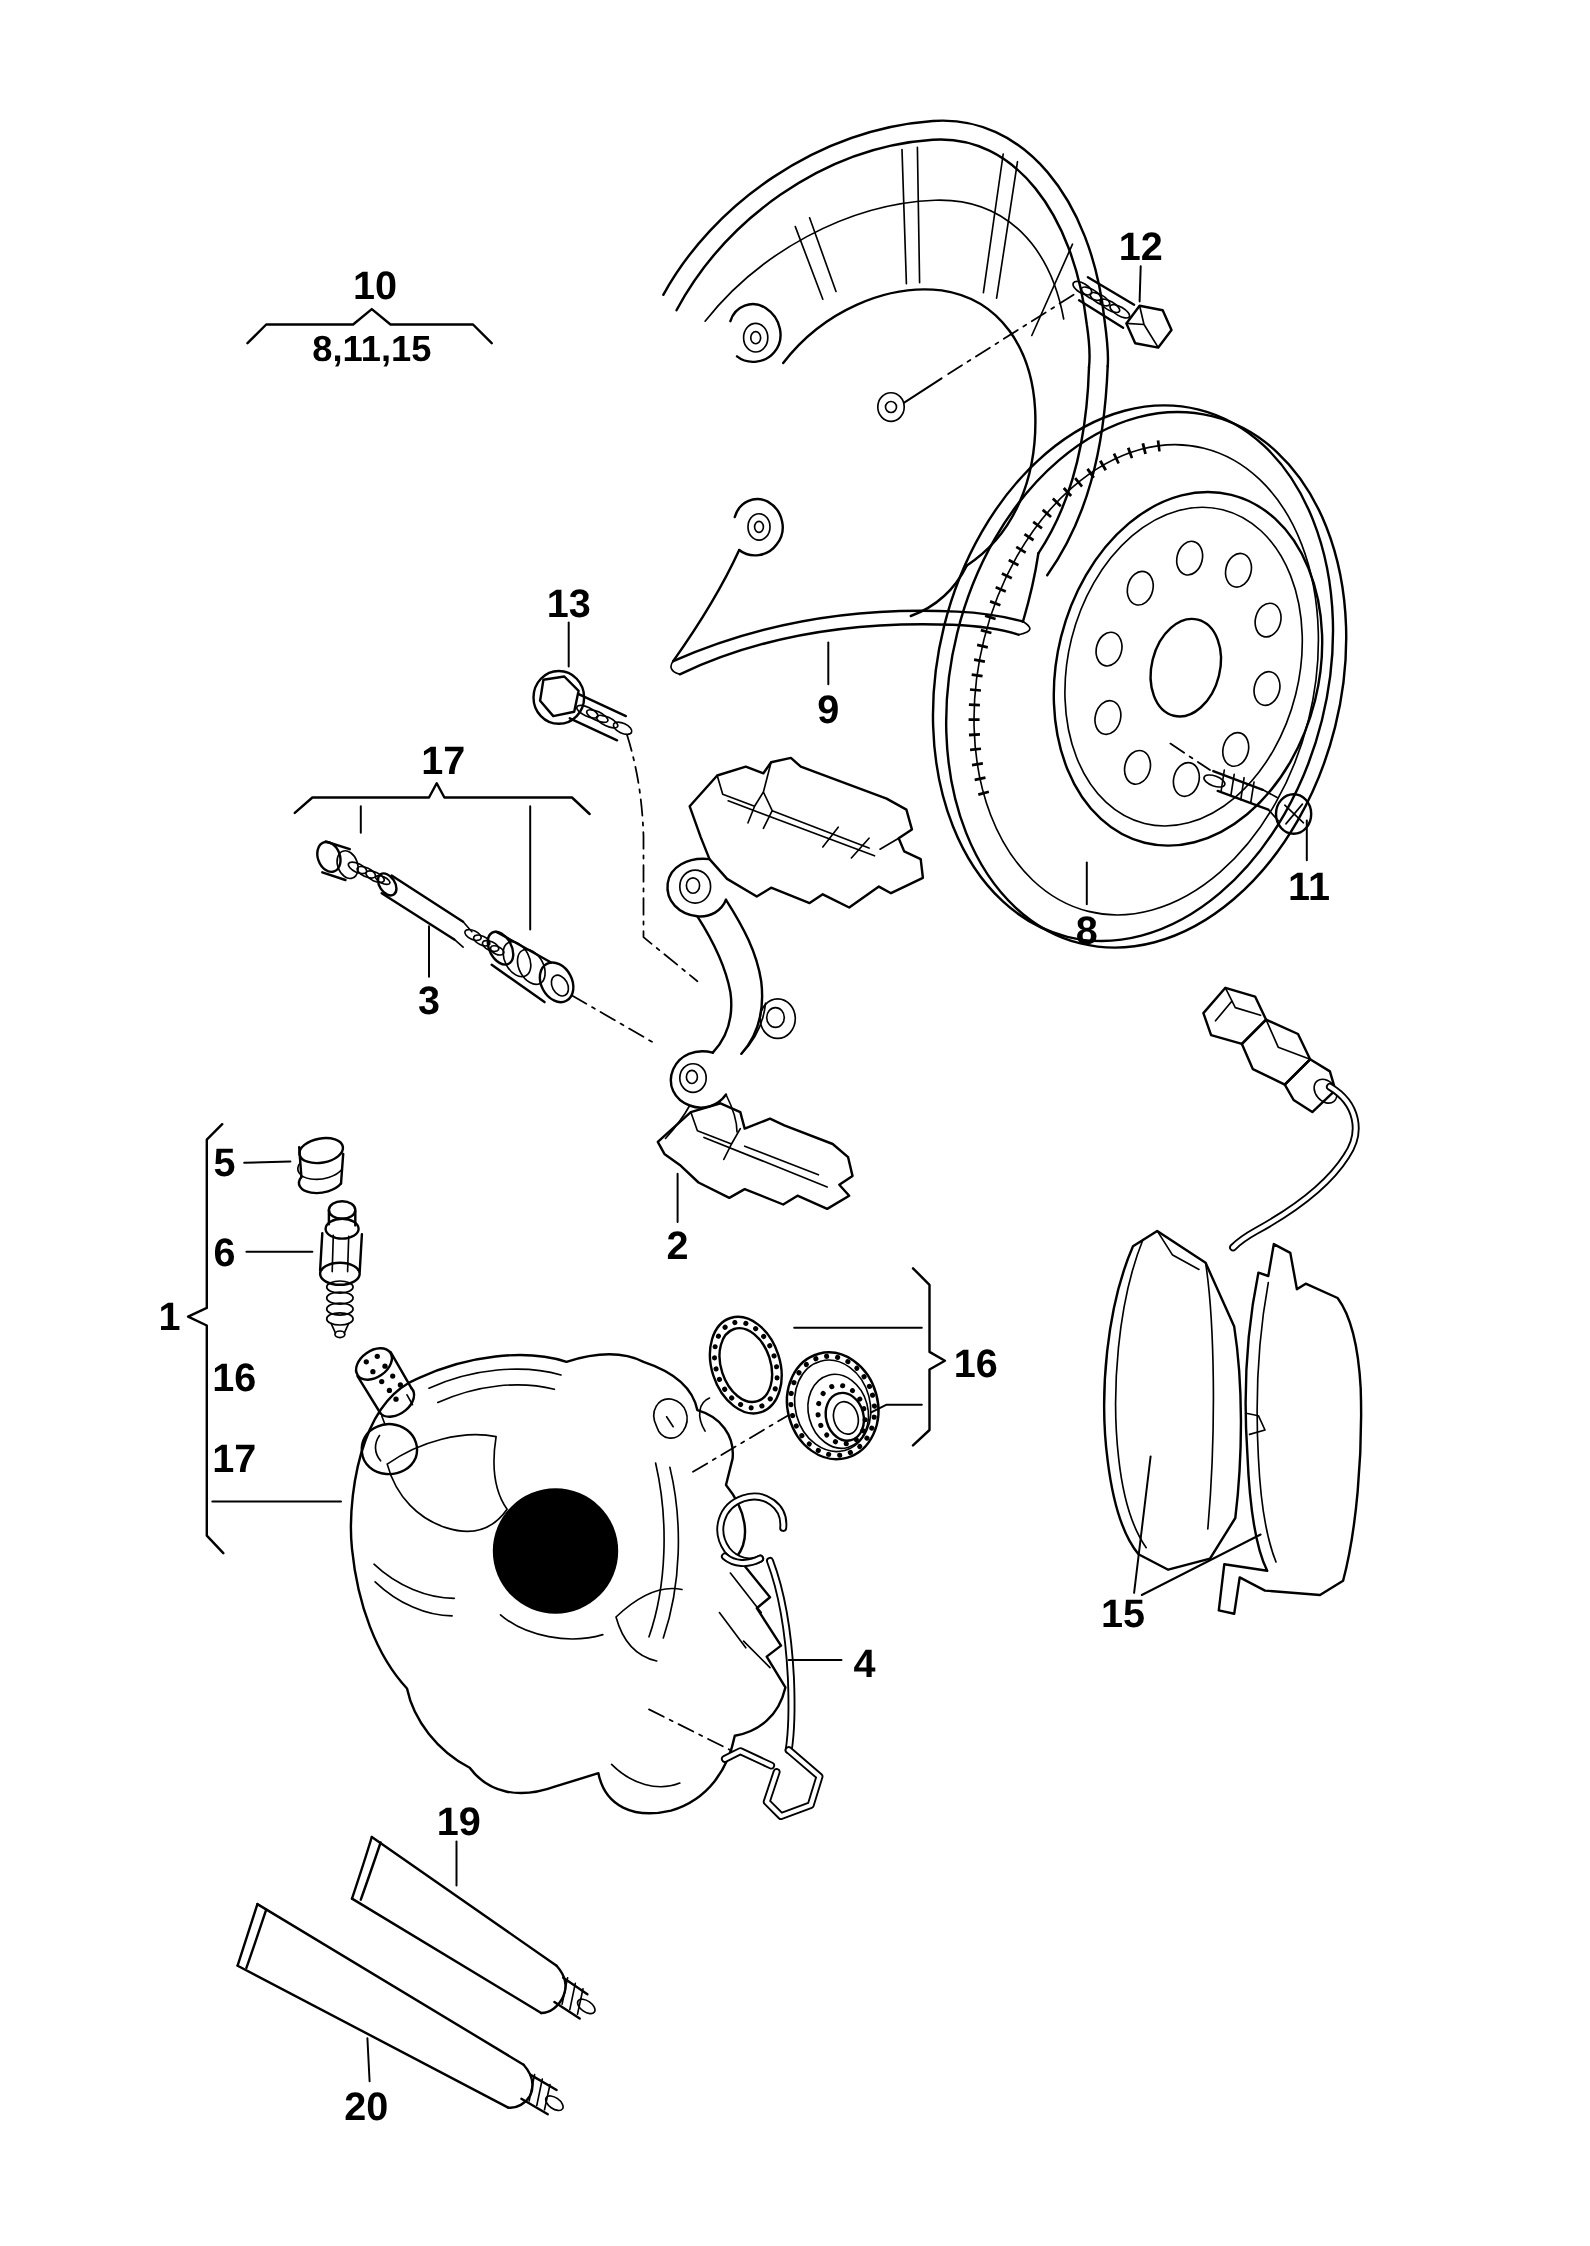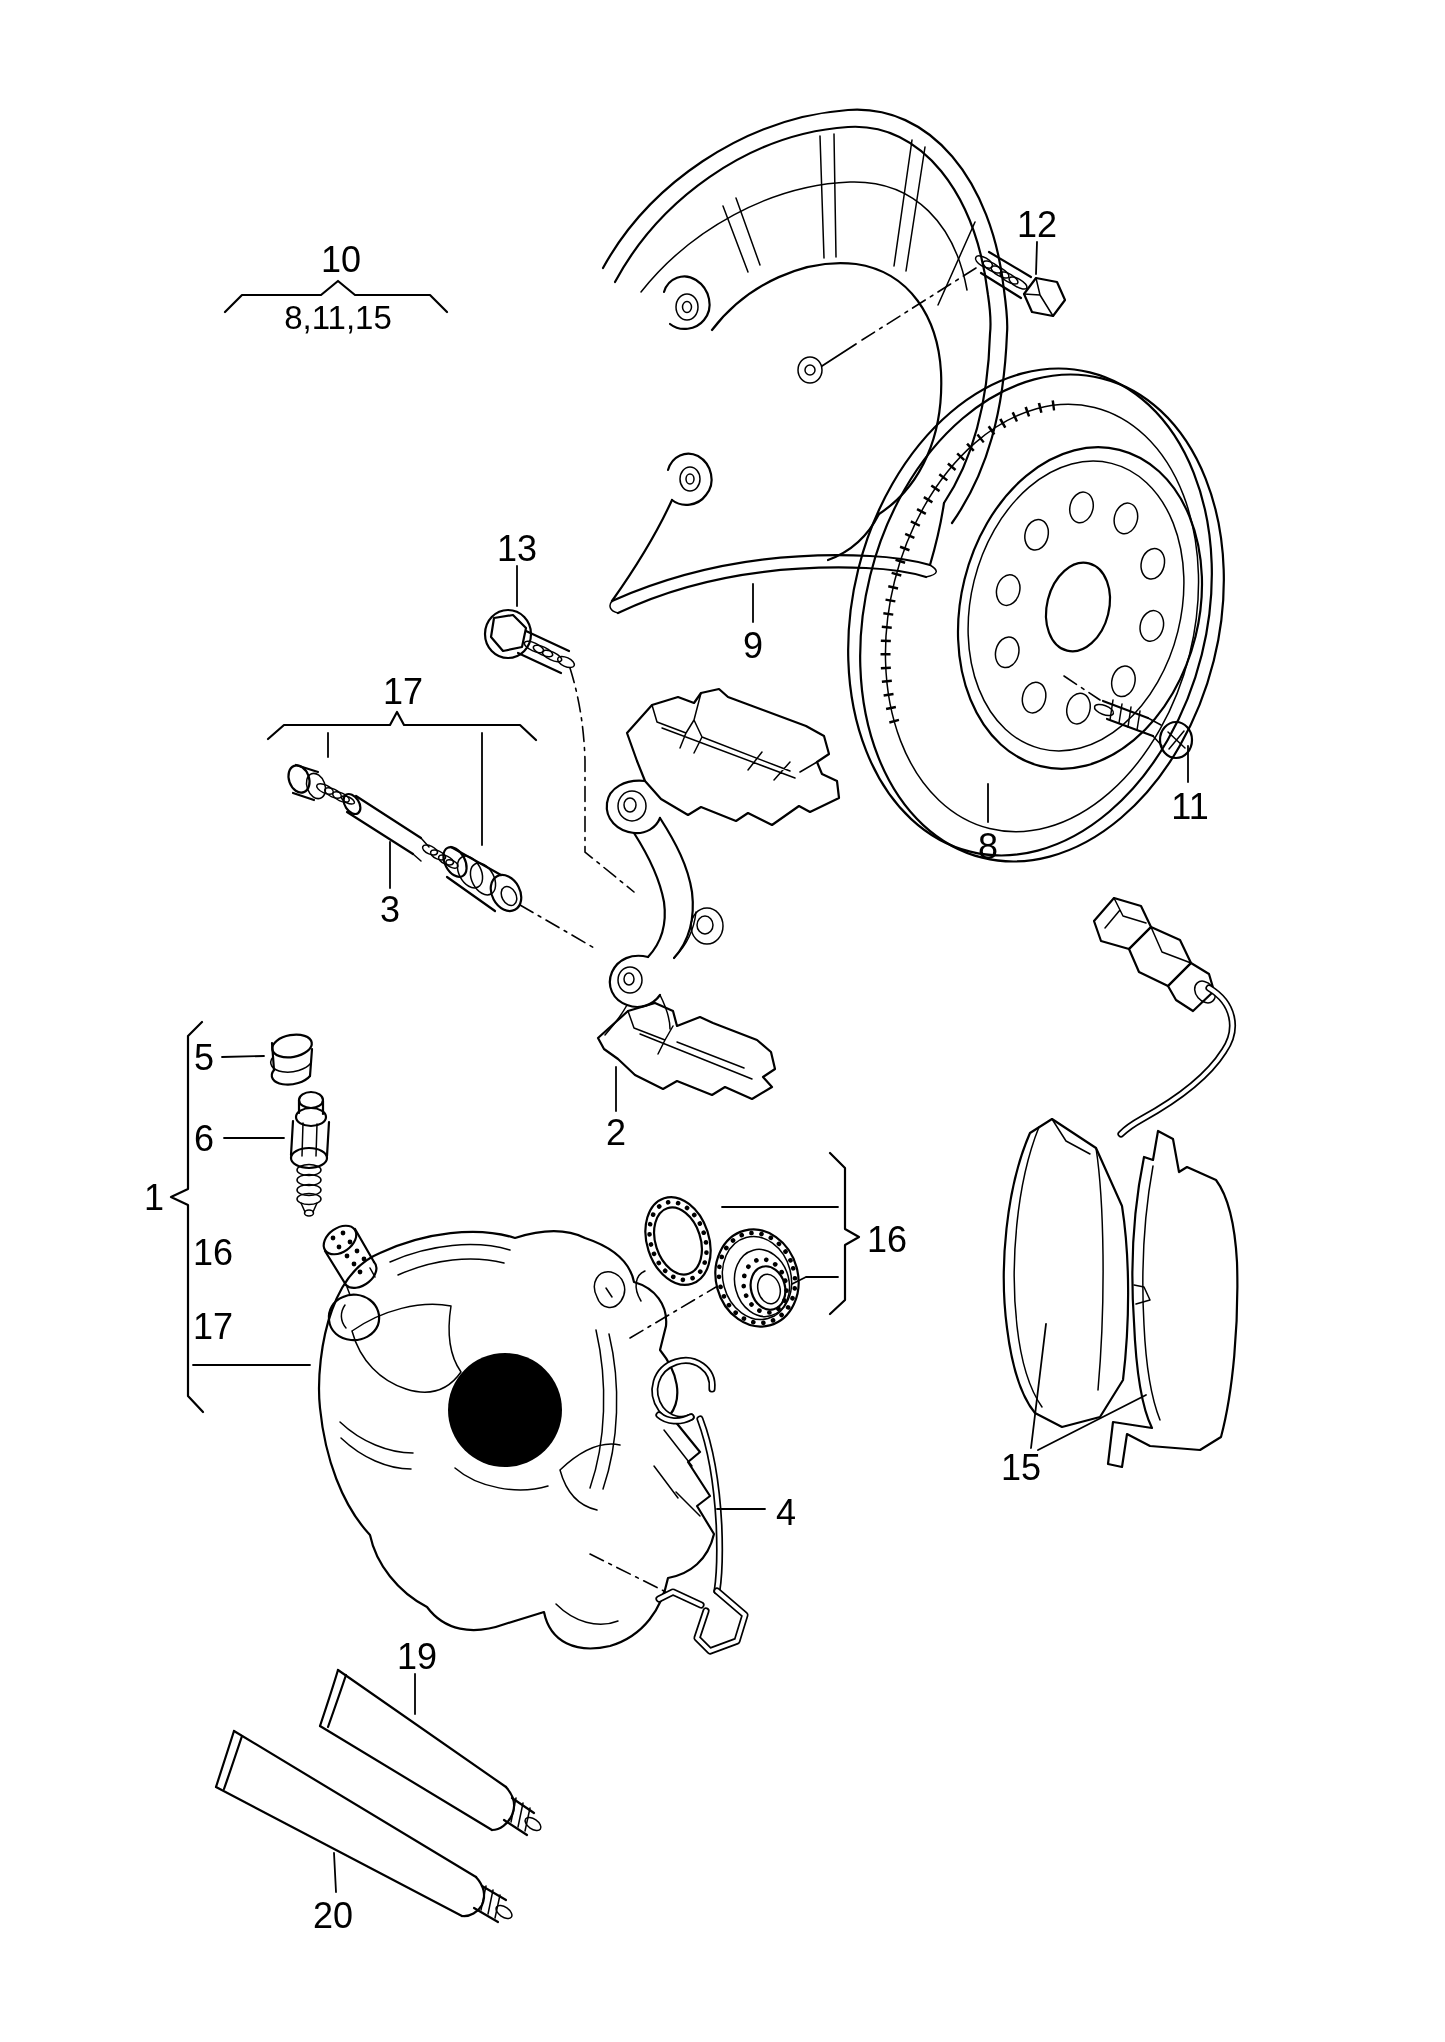--- a/index.html
+++ b/index.html
@@ -1,16 +1,16 @@
 <!DOCTYPE html>
 <html><head>
 <meta charset="utf-8">
 <style>
   html,body{margin:0;padding:0;background:#fff;}
-  .stage{position:relative;width:1445px;height:2042px;background:#fff;overflow:hidden;}
+  .stage{position:relative;width:1445px;height:2042px;background:#fff;overflow:hidden;font-weight:bold;}
   svg{position:absolute;inset:0;}
   .ln{fill:none;stroke:#000;stroke-width:2.2;stroke-linecap:round;stroke-linejoin:round;}
   .thin{fill:none;stroke:#000;stroke-width:1.5;stroke-linecap:round;stroke-linejoin:round;}
   .lead{fill:none;stroke:#000;stroke-width:1.8;stroke-linecap:round;}
   .dd{fill:none;stroke:#000;stroke-width:1.6;stroke-dasharray:15 6 3 6;stroke-linecap:round;}
   .wireB{fill:none;stroke:#000;stroke-width:7.2;stroke-linecap:round;stroke-linejoin:round;}
   .wireW{fill:none;stroke:#fff;stroke-width:3.8;stroke-linecap:round;stroke-linejoin:round;}
   .dots{fill:none;stroke:#000;stroke-width:4.6;stroke-dasharray:0.1 10;stroke-linecap:round;}
   .callout{font-family:"Liberation Sans",sans-serif;font-size:36px;fill:#000;text-anchor:middle;}
   .callout-sm{font-family:"Liberation Sans",sans-serif;font-size:33px;fill:#000;text-anchor:middle;}

